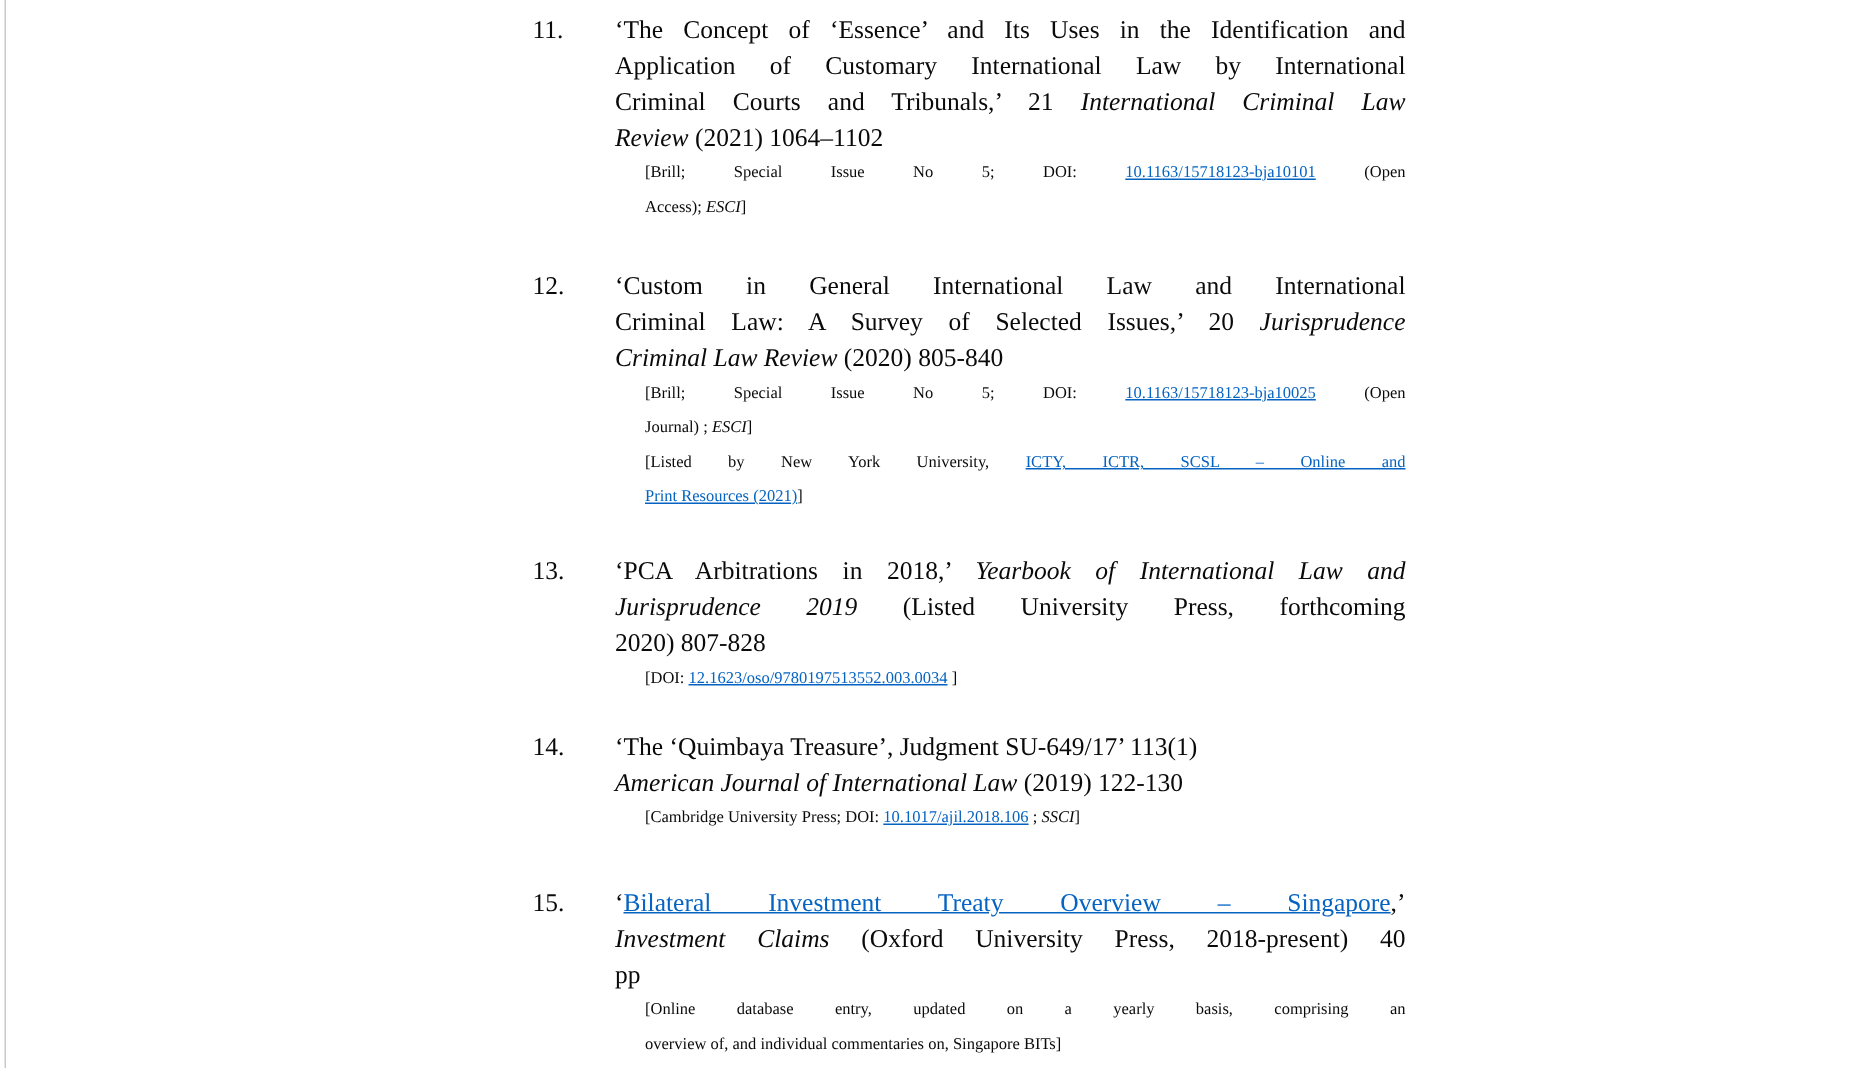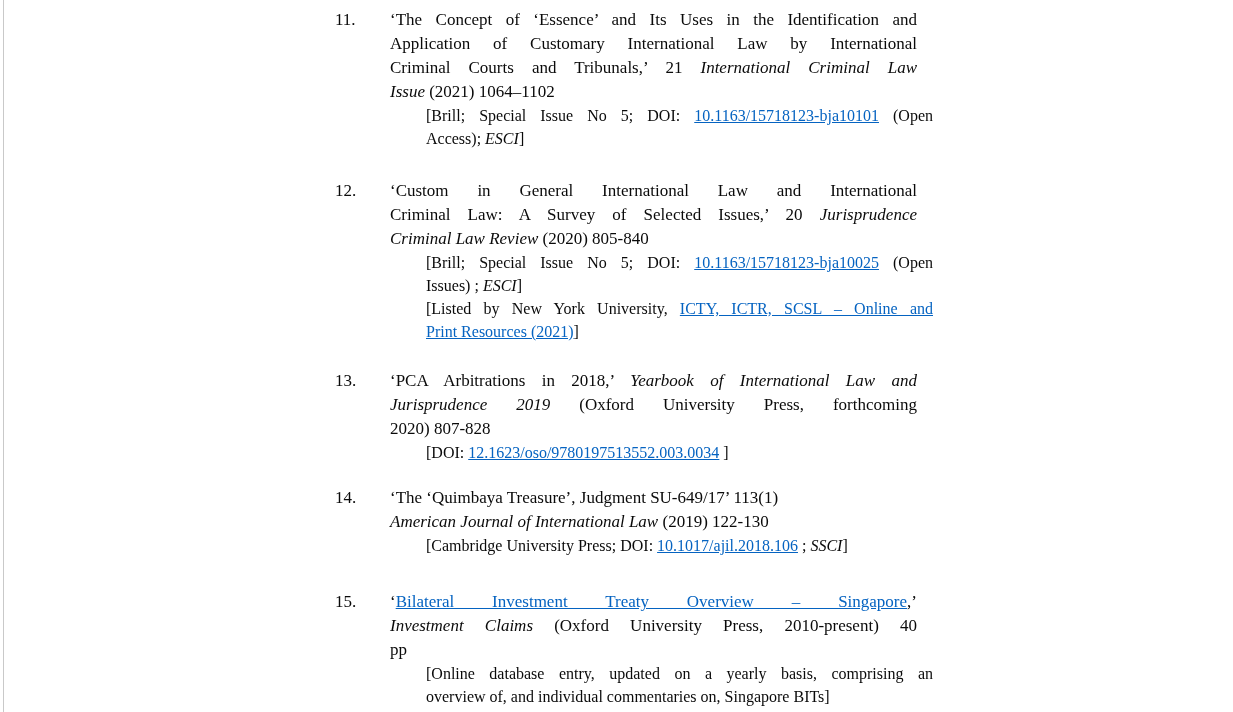--- a/index.html
+++ b/index.html
@@ -9,41 +9,41 @@
     overflow: hidden;
     font-family: "Liberation Serif", "DejaVu Serif", serif;
     color: #0a0a0a;
   }
   .page-border {
     position: absolute; left: 3px; top: 0;
     width: 1px; height: 712px;
     background: #c9c9c9;
   }
   .pub-list {
-    position: absolute; left: 335px; top: 8px;
+    position: absolute; left: 355px; top: 8px;
     width: 585px;
   }
   .pub-item { display: flex; }
   .pub-item.m1 { margin-bottom: 29px; }
   .pub-item.m2 { margin-bottom: 26px; }
   .pub-item.m3 { margin-bottom: 22px; }
   .pub-item.m4 { margin-bottom: 33px; }
   .num {
     width: 55px; flex: 0 0 55px;
     font-size: 17px; line-height: 24px;
   }
   .cite-body {
     width: 527px; flex: 0 0 527px;
     font-size: 17px; line-height: 24px;
   }
   .cline { text-align: left; }
   .cline.just { text-align: justify; text-align-last: justify; }
   .notes {
-    margin-left: 36px; width: 507px;
-    font-size: 16px; line-height: 23px;
+    margin-left: 20px; width: 507px;
+    font-size: 11px; line-height: 23px;
   }
   .nline { text-align: left; }
   .nline.just { text-align: justify; text-align-last: justify; }
   a.lnk {
     color: #0563C1;
     text-decoration: underline;
     cursor: pointer;
     text-align: right;
   }
   i { font-style: italic; }
@@ -52,67 +52,67 @@
 <body>
 
 <div class="page-border"></div>
 <div class="pub-list">
     <div class="pub-item m1">
       <div class="num">11.</div>
       <div class="cite-body">
         <div class="cline just"><span>‘The Concept of ‘Essence’ and Its Uses in the Identification and</span></div>
         <div class="cline just"><span>Application of Customary International Law by International</span></div>
         <div class="cline just"><span>Criminal Courts and Tribunals,’ 21 </span><i>International Criminal Law</i></div>
-        <div class="cline"><i>Issue</i><span> (2021) 1064–1102</span></div>
+        <div class="cline"><i>Review</i><span> (2021) 1064–1102</span></div>
         <div class="notes">
           <div class="nline just"><span>[Brill; Special Issue No 5; DOI: </span><a class="lnk" href="#">10.1163/15718123-bja10101</a><span> (Open</span></div>
           <div class="nline"><span>Access); </span><i>ESCI</i><span>]</span></div>
         </div>
       </div>
     </div>
     <div class="pub-item m2">
       <div class="num">12.</div>
       <div class="cite-body">
         <div class="cline just"><span>‘Custom in General International Law and International</span></div>
         <div class="cline just"><span>Criminal Law: A Survey of Selected Issues,’ 20 </span><i>Jurisprudence</i></div>
         <div class="cline"><i>Criminal Law Review</i><span> (2020) 805-840</span></div>
         <div class="notes">
           <div class="nline just"><span>[Brill; Special Issue No 5; DOI: </span><a class="lnk" href="#">10.1163/15718123-bja10025</a><span> (Open</span></div>
-          <div class="nline"><span>Issues) ; </span><i>ESCI</i><span>]</span></div>
+          <div class="nline"><span>Journal) ; </span><i>ESCI</i><span>]</span></div>
           <div class="nline just"><span>[Listed by New York University, </span><a class="lnk" href="#">ICTY, ICTR, SCSL – Online and</a></div>
           <div class="nline"><a class="lnk" href="#">Print Resources (2021)</a><span>]</span></div>
         </div>
       </div>
     </div>
     <div class="pub-item m3">
       <div class="num">13.</div>
       <div class="cite-body">
         <div class="cline just"><span>‘PCA Arbitrations in 2018,’ </span><i>Yearbook of International Law and</i></div>
-        <div class="cline just"><i>Jurisprudence 2019</i><span> (Oxford University Press, forthcoming</span></div>
+        <div class="cline just"><i>Jurisprudence 2019</i><span> (Listed University Press, forthcoming</span></div>
         <div class="cline"><span>2020) 807-828</span></div>
         <div class="notes">
           <div class="nline"><span>[DOI: </span><a class="lnk" href="#">12.1623/oso/9780197513552.003.0034</a><span> ]</span></div>
         </div>
       </div>
     </div>
     <div class="pub-item m4">
       <div class="num">14.</div>
       <div class="cite-body">
         <div class="cline"><span>‘The ‘Quimbaya Treasure’, Judgment SU-649/17’ 113(1)</span></div>
         <div class="cline"><i>American Journal of International Law</i><span> (2019) 122-130</span></div>
         <div class="notes">
           <div class="nline"><span>[Cambridge University Press; DOI: </span><a class="lnk" href="#">10.1017/ajil.2018.106</a><span> ; </span><i>SSCI</i><span>]</span></div>
         </div>
       </div>
     </div>
     <div class="pub-item ">
       <div class="num">15.</div>
       <div class="cite-body">
         <div class="cline just"><span>‘</span><a class="lnk" href="#">Bilateral Investment Treaty Overview – Singapore</a><span>,’</span></div>
-        <div class="cline just"><i>Investment Claims</i><span> (Oxford University Press, 2010-present) 40</span></div>
+        <div class="cline just"><i>Investment Claims</i><span> (Oxford University Press, 2018-present) 40</span></div>
         <div class="cline"><span>pp</span></div>
         <div class="notes">
           <div class="nline just"><span>[Online database entry, updated on a yearly basis, comprising an</span></div>
           <div class="nline"><span>overview of, and individual commentaries on, Singapore BITs]</span></div>
         </div>
       </div>
     </div>
   </div>
 
 </body></html>

